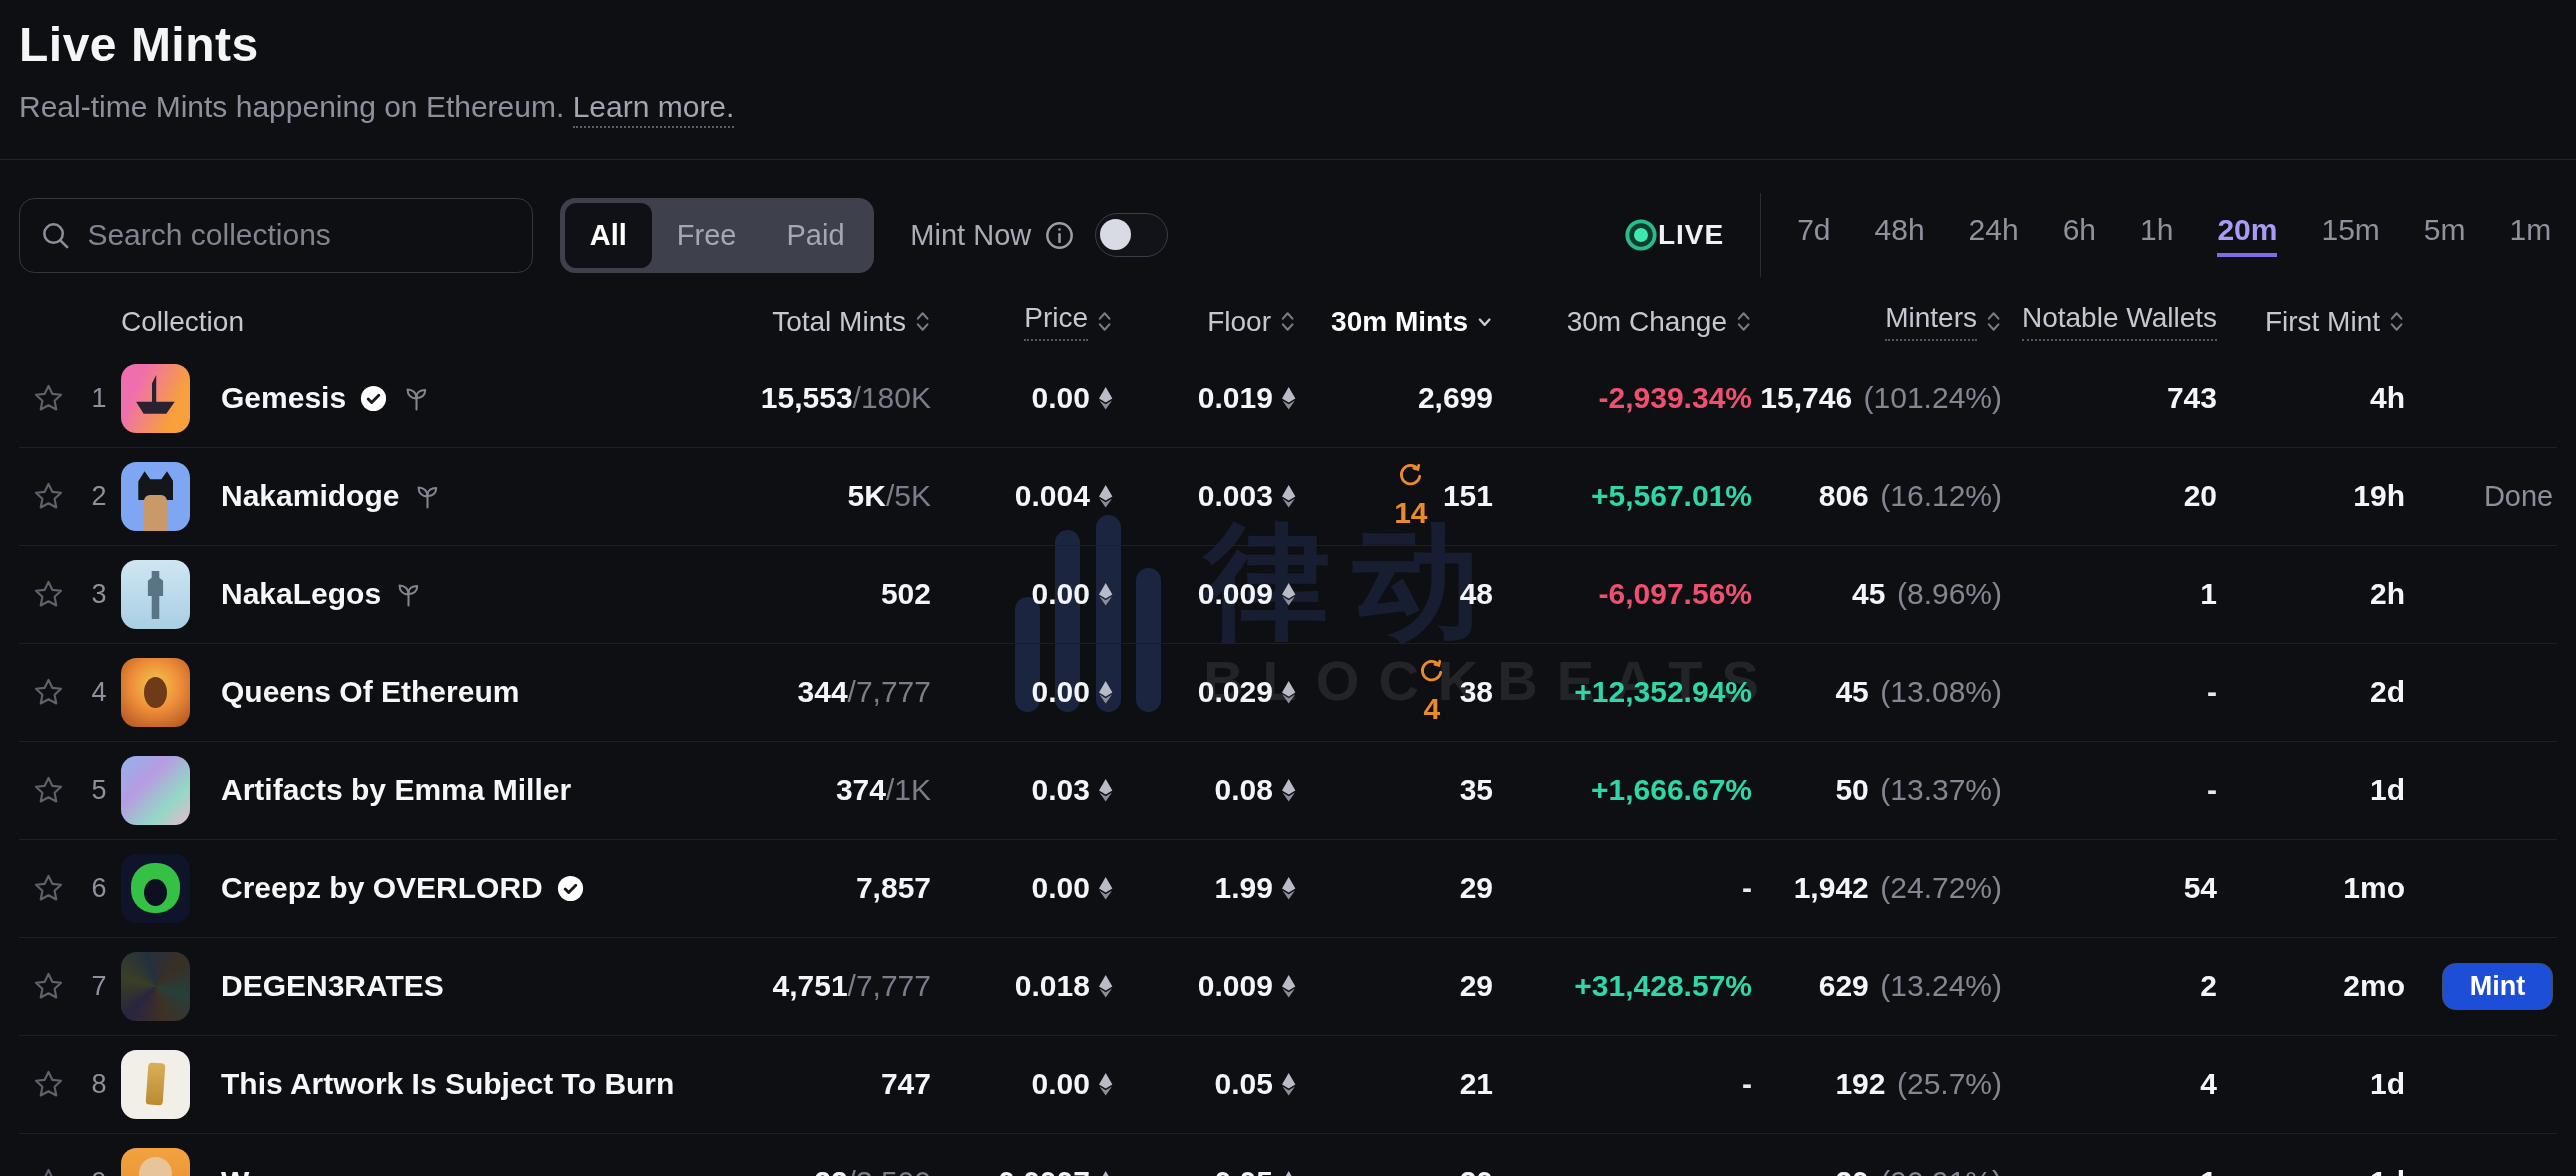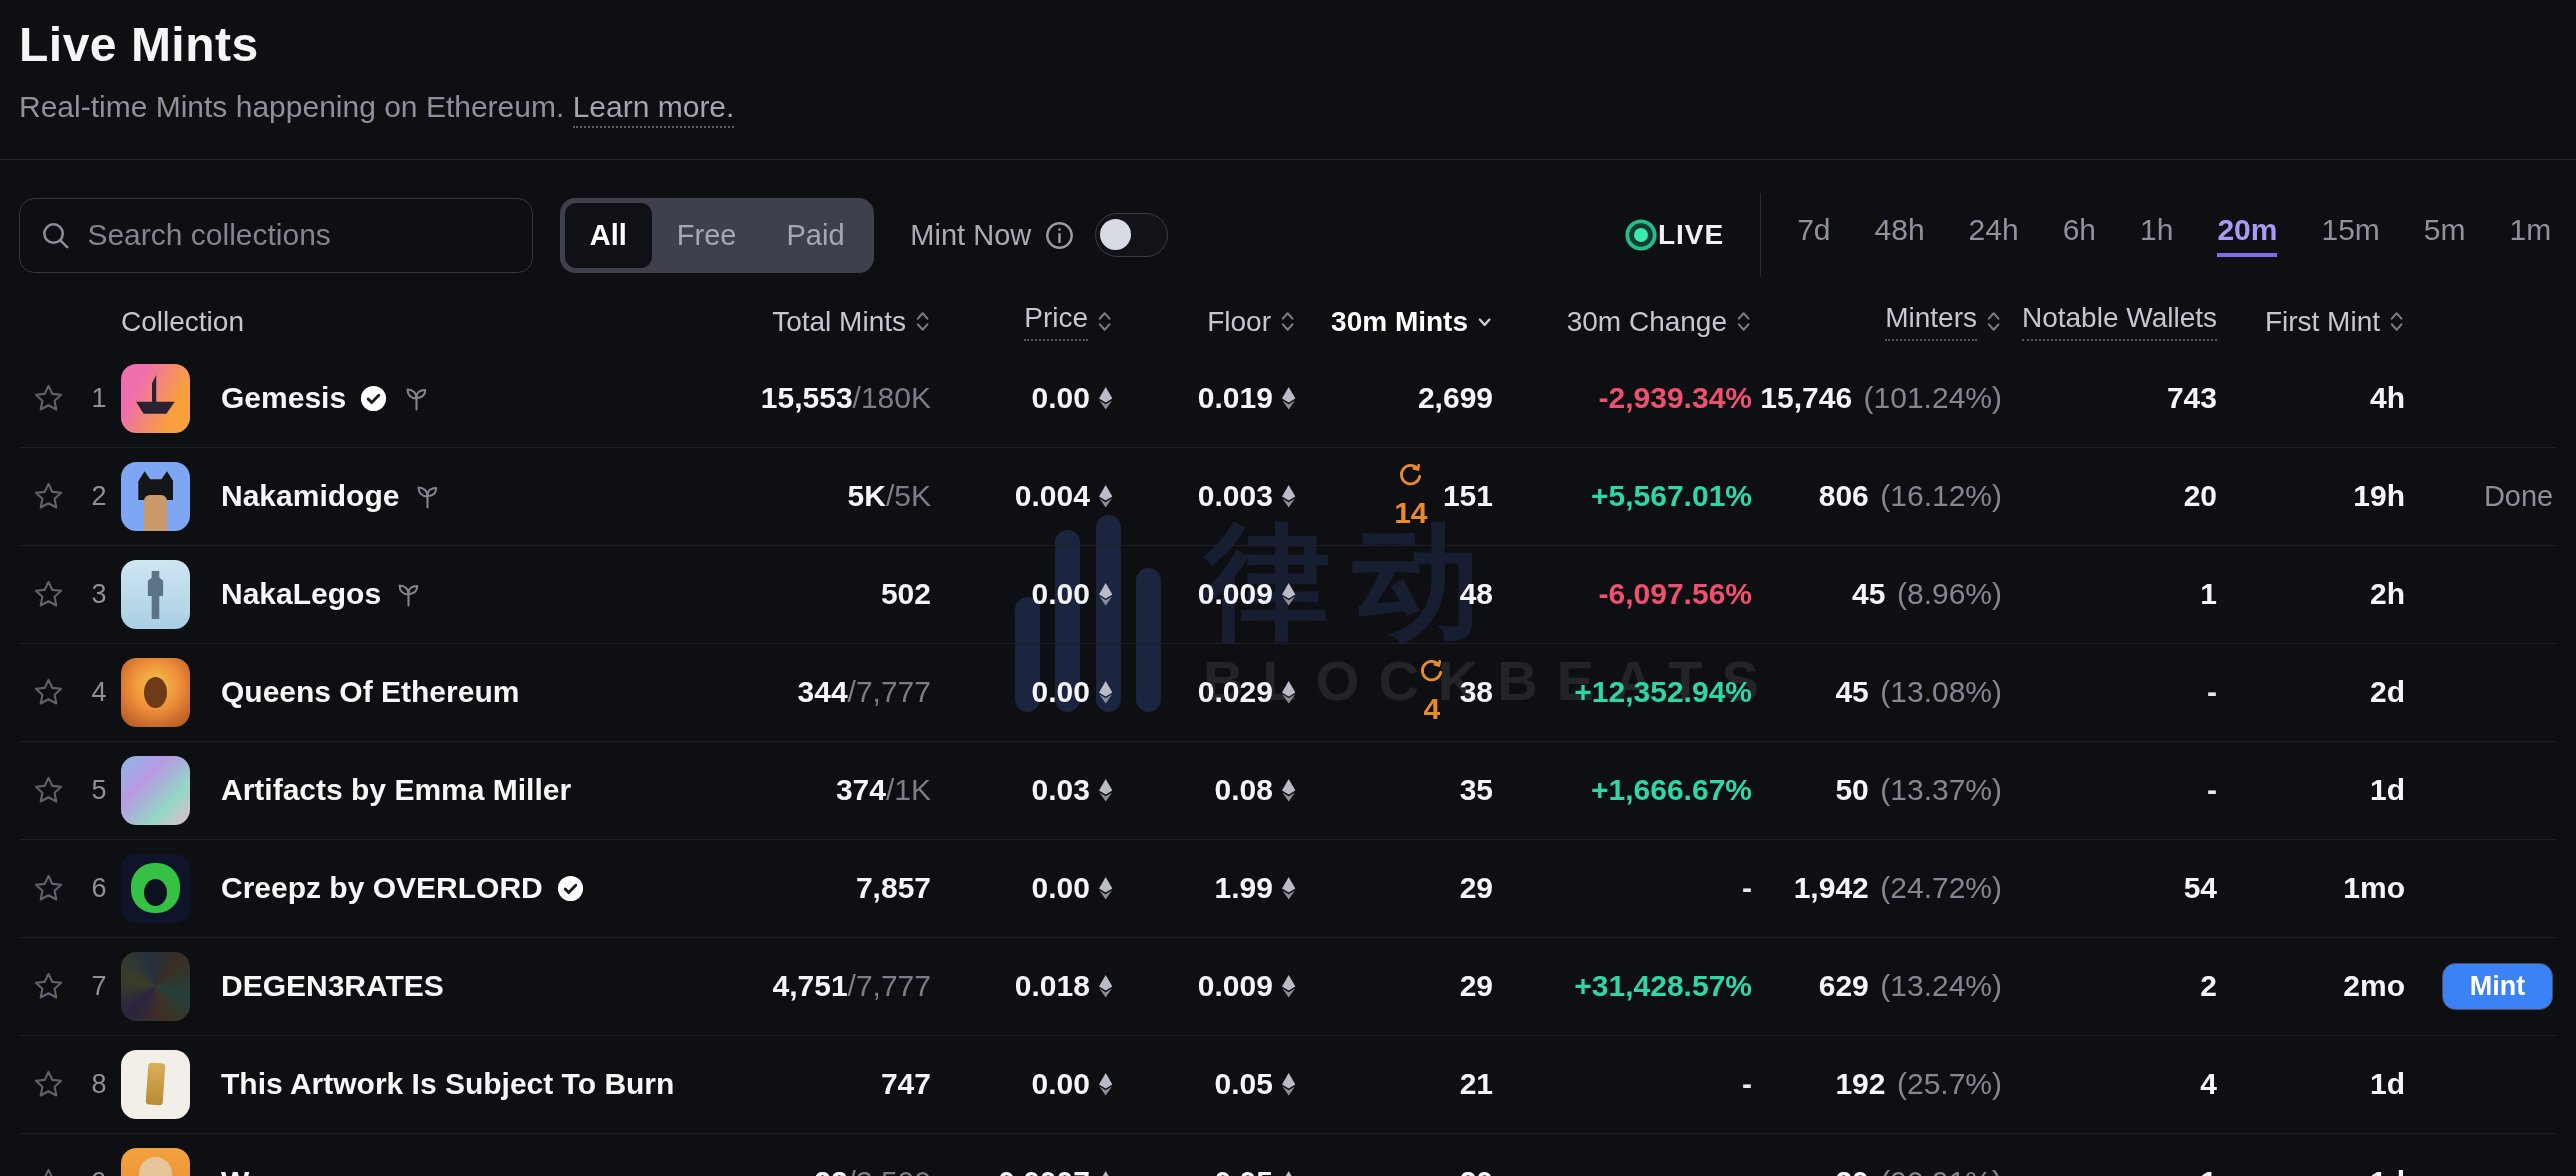--- a/index.html
+++ b/index.html
@@ -51,21 +51,21 @@
   .supply { color:#7b7e88; font-weight:500; }
   .pct { color:#848791; font-weight:400; margin-left:11.5px; }
   .notable { color:#6d97f2; }
   .notable.dash { color:#e9eaee; }
   .c30.up { color:#2fd6a7; }
   .c30.down { color:#f0506f; }
   .c30.none { color:#e9eaee; }
   .eth { margin-left:7.7px; flex:none; }
   .pending { display:flex; align-items:center; gap:8px; margin-right:15.4px; color:#e98a2b; font-weight:600;flex-direction:column; }
   .done { color:#8c8f99; font-weight:400; font-size:29px; }
-  .mintbtn { background:#3b82f6; border:1.9px solid #4b4e58; border-radius:13.4px; color:#fff; font-size:27px; font-weight:600; padding:7px 27px; cursor:pointer; font-family:inherit; }
+  .mintbtn { background:#1d4ed8; border:1.9px solid #4b4e58; border-radius:13.4px; color:#fff; font-size:27px; font-weight:600; padding:7px 27px; cursor:pointer; font-family:inherit; }
   .td.action { justify-content:flex-end; padding-right:3.8px; }
 
   
   .av { width:69px; height:69px; border-radius:15.4px; position:relative; overflow:hidden; flex:none; }
   .av-gemesis { background:linear-gradient(115deg,#ef6fae 25%,#f7a03c 75%); }
   .av-gemesis::after { content:""; position:absolute; left:13.4px; top:11.5px; width:42px; height:46px; background:#2a2230; clip-path:polygon(52% 0,52% 58%,96% 58%,76% 84%,22% 84%,4% 58%,42% 58%,42% 18%); }
   .av-nakamidoge { background:#7ea6f2; }
   .av-nakamidoge::before { content:""; position:absolute; left:17.3px; top:9.6px; width:35px; height:29px; background:#15161a; clip-path:polygon(0 100%,0 35%,18% 0,34% 28%,66% 28%,82% 0,100% 35%,100% 100%); }
   .av-nakamidoge::after { content:""; position:absolute; left:23px; top:33px; width:23px; height:36px; background:#c9996a; border-radius:5.8px 5.8px 0 0; }
   .av-nakalegos { background:linear-gradient(180deg,#cfe6f2,#a9cfe3); }

